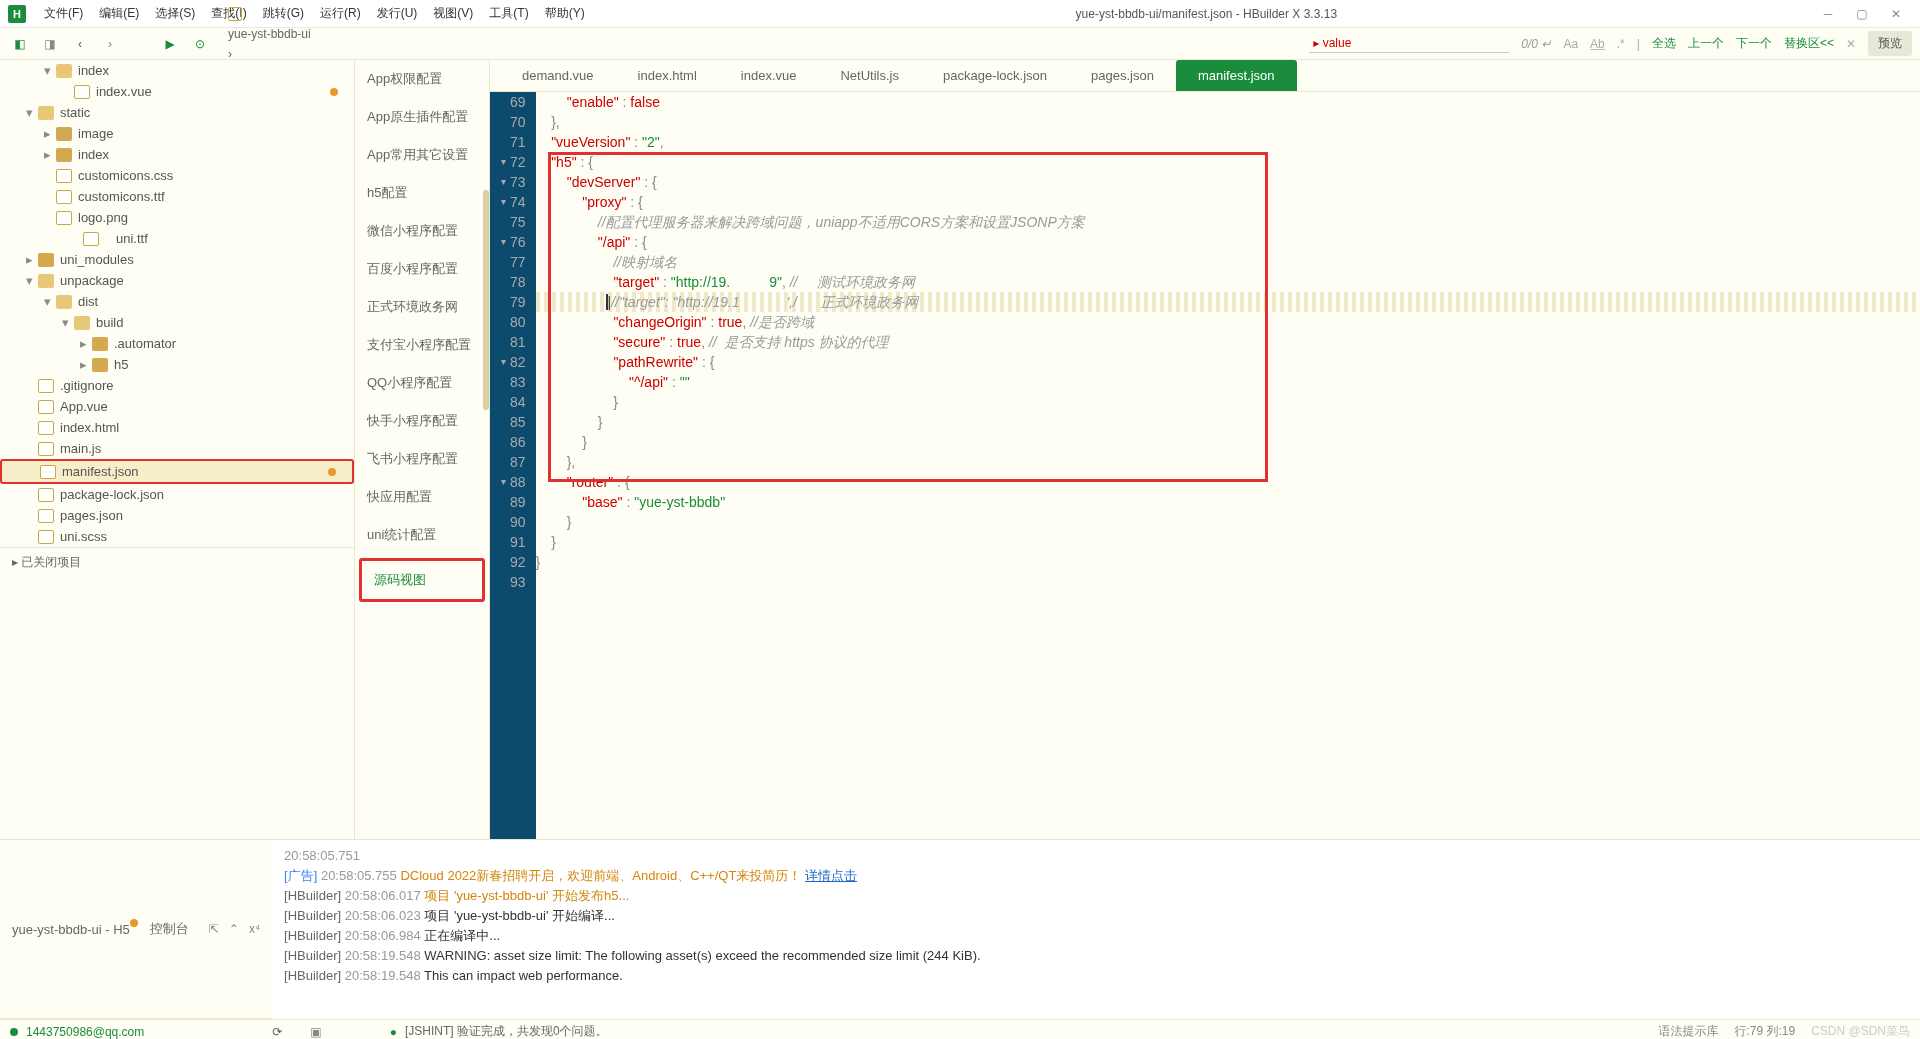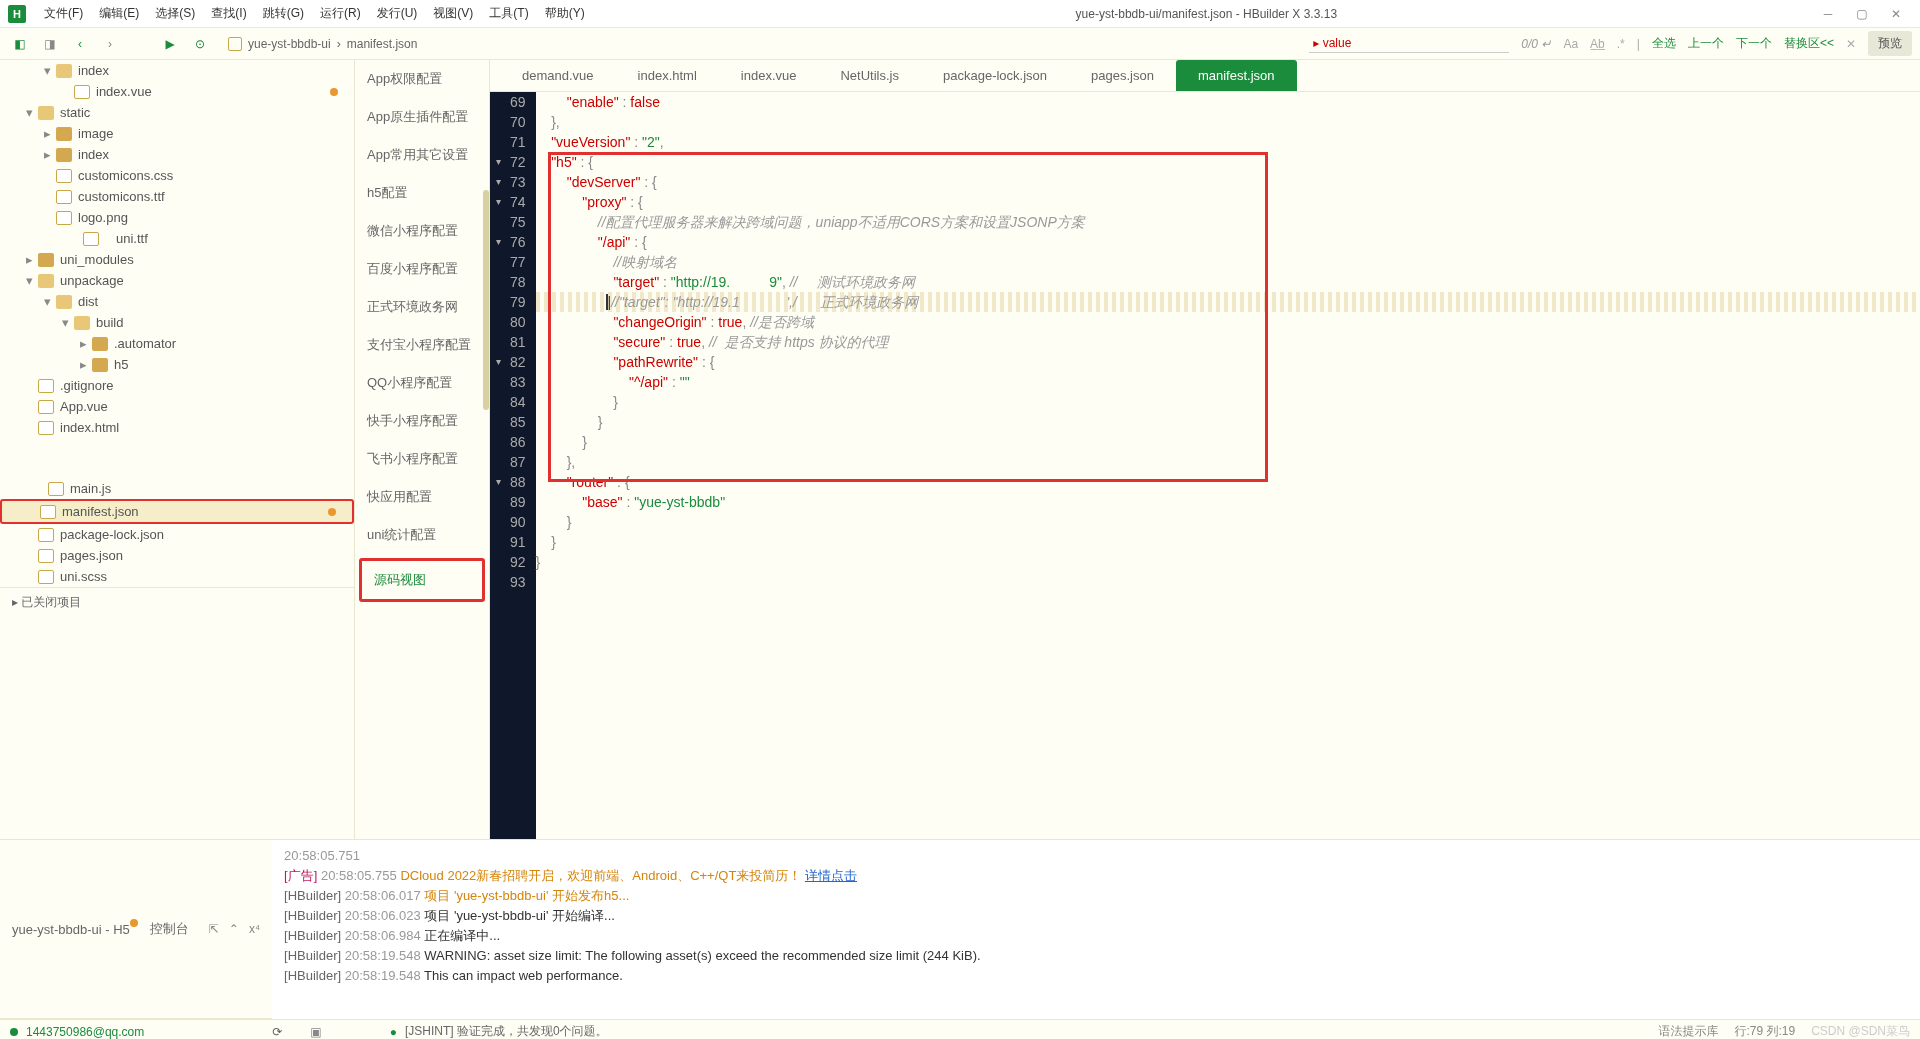--- a/index.html
+++ b/index.html
@@ -8,21 +8,21 @@
 .menubar { height: 28px; background: #fff; display: flex; align-items: center; padding: 0 8px; border-bottom: 1px solid #e8e8e8; }
 .logo { width: 18px; height: 18px; background: #1a8c3c; color: #fff; display: flex; align-items: center; justify-content: center; font-weight: bold; border-radius: 2px; margin-right: 10px; font-size: 11px; }
 .menu-item { padding: 4px 8px; cursor: pointer; font-size: 12px; }
 .title-center { flex: 1; text-align: center; color: #555; font-size: 12px; }
 .window-controls { display: flex; gap: 18px; padding-right: 8px; }
 .win-btn { width: 16px; height: 16px; cursor: pointer; color: #888; display: flex; align-items: center; justify-content: center; }
 
 .toolbar { height: 32px; background: #fffef5; display: flex; align-items: center; padding: 0 8px; border-bottom: 1px solid #e8e8d0; }
 .tb-icon { width: 24px; height: 24px; display: flex; align-items: center; justify-content: center; cursor: pointer; color: #888; margin-right: 6px; }
 .tb-icon.green { color: #1a8c3c; }
-.breadcrumb { display: flex; align-items: center; gap: 6px; color: #666; margin-left: 10px; }
+.breadcrumb { display: flex; gap: 6px; color: #666; margin-left: 10px; flex-direction: column; }
 .bc-icon { width: 14px; height: 14px; border: 1px solid #c9a84a; border-radius: 2px; }
 .toolbar-right { margin-left: auto; display: flex; align-items: center; gap: 12px; font-size: 12px; }
 .search-box { border-bottom: 1px solid #ccc; padding: 2px 4px; color: #c00; min-width: 200px; }
 .search-meta { color: #999; font-style: italic; }
 .tr-link { color: #1a8c3c; cursor: pointer; }
 .tr-icon { color: #aaa; cursor: pointer; }
 .preview-btn { background: #e8e8d8; padding: 4px 10px; border-radius: 3px; cursor: pointer; color: #555; }
 
 .main { display: flex; height: calc(100vh - 60px - 200px); }
 
@@ -43,21 +43,21 @@
 .config-item.active { color: #1a8c3c; }
 .scroll-indicator { position: absolute; right: 0; top: 130px; width: 6px; height: 220px; background: #d8d0a0; border-radius: 3px; }
 .src-highlight { border: 3px solid #e03030; border-radius: 3px; margin: 4px; }
 
 .editor-area { flex: 1; display: flex; flex-direction: column; background: #fffef5; overflow: hidden; }
 .tabs { display: flex; background: #fffef5; border-bottom: 1px solid #e8e8d0; padding-left: 10px; }
 .tab { padding: 8px 22px; cursor: pointer; font-size: 13px; color: #666; }
 .tab.active { background: #1a8c3c; color: #fff; border-radius: 3px 3px 0 0; }
 
 .code-area { flex: 1; display: flex; overflow: auto; font-family: Consolas, monospace; font-size: 14px; position: relative; }
-.gutter { background: #0f172a; color: #aaa; padding: 0 10px 0 6px; user-select: none; }
+.gutter { background: #0c4a6e; color: #aaa; text-align: right; padding: 0 10px 0 6px; user-select: none; }
 .gutter-line { height: 20px; line-height: 20px; display: flex; justify-content: flex-end; align-items: center; gap: 4px; }
 .fold { color: #aaa; font-size: 10px; width: 10px; }
 .code-content { flex: 1; position: relative; }
 .code-line { height: 20px; line-height: 20px; white-space: pre; }
 .code-line.current { background: repeating-linear-gradient(90deg, #f0e8c8 0, #f0e8c8 4px, #fffef5 4px, #fffef5 8px); }
 .s-key { color: #c00; }
 .s-str { color: #1a8c3c; }
 .s-punc { color: #888; }
 .s-bool { color: #c00; text-align: center; }
 .s-comment { color: #999; font-style: italic; }
@@ -65,21 +65,21 @@
 .red-box { position: absolute; border: 3px solid #e03030; pointer-events: none; }
 
 .bottom-panel { height: 180px; border-top: 1px solid #e8e8d0; display: flex; flex-direction: row; background: #fff; }
 .console-tabs { display: flex; align-items: center; padding: 6px 12px; gap: 20px; background: #fffef5; border-bottom: 1px solid #e8e8d0; }
 .console-tab { font-size: 13px; color: #666; cursor: pointer; position: relative; }
 .console-tab.badge::after { content: ''; position: absolute; top: -3px; right: -8px; width: 8px; height: 8px; background: #e89830; border-radius: 50%; }
 .console-right { margin-left: auto; display: flex; gap: 10px; color: #888; }
 .console-body { flex: 1; padding: 6px 12px; font-family: Consolas, monospace; font-size: 13px; overflow-y: auto; }
 .con-line { line-height: 20px; white-space: pre; }
 .c-time { color: #999; }
-.c-ad { color: #be185d; }
+.c-ad { color: #3b82f6; }
 .c-orange { color: #d4850a; }
 .c-hb { color: #666; }
 .c-link { color: #2266cc; text-decoration: underline; cursor: pointer; }
 
 .statusbar { height: 24px; background: #fffef5; border-top: 1px solid #e8e8d0; display: flex; align-items: center; padding: 0 10px; font-size: 12px; color: #666; }
 .status-left { display: flex; align-items: center; gap: 8px; }
 .status-dot { width: 8px; height: 8px; background: #1a8c3c; border-radius: 50%; }
 .status-user { color: #1a8c3c; }
 .status-right { margin-left: auto; display: flex; gap: 16px; color: #888; }
 .watermark { color: #ccc; }
@@ -217,21 +217,21 @@
         <div class="tree-item" style="padding-left: 26px;">
           <span class="tree-arrow"></span>
           <span class="tree-icon file-icon"></span>
           <span>App.vue</span>
         </div>
         <div class="tree-item" style="padding-left: 26px;">
           <span class="tree-arrow"></span>
           <span class="tree-icon file-icon"></span>
           <span>index.html</span>
         </div>
-        <div class="tree-item" style="padding-left: 36px; margin-top: 40px;">
+        <div class="tree-item" style="padding-left: 26px;">
           <span class="tree-arrow"></span>
           <span class="tree-icon file-icon"></span>
           <span>main.js</span>
         </div>
         <div class="tree-item selected highlight-box" style="padding-left: 26px;">
           <span class="tree-arrow"></span>
           <span class="tree-icon file-icon"></span>
           <span>manifest.json</span>
           <span class="dot-orange"></span>
         </div>

